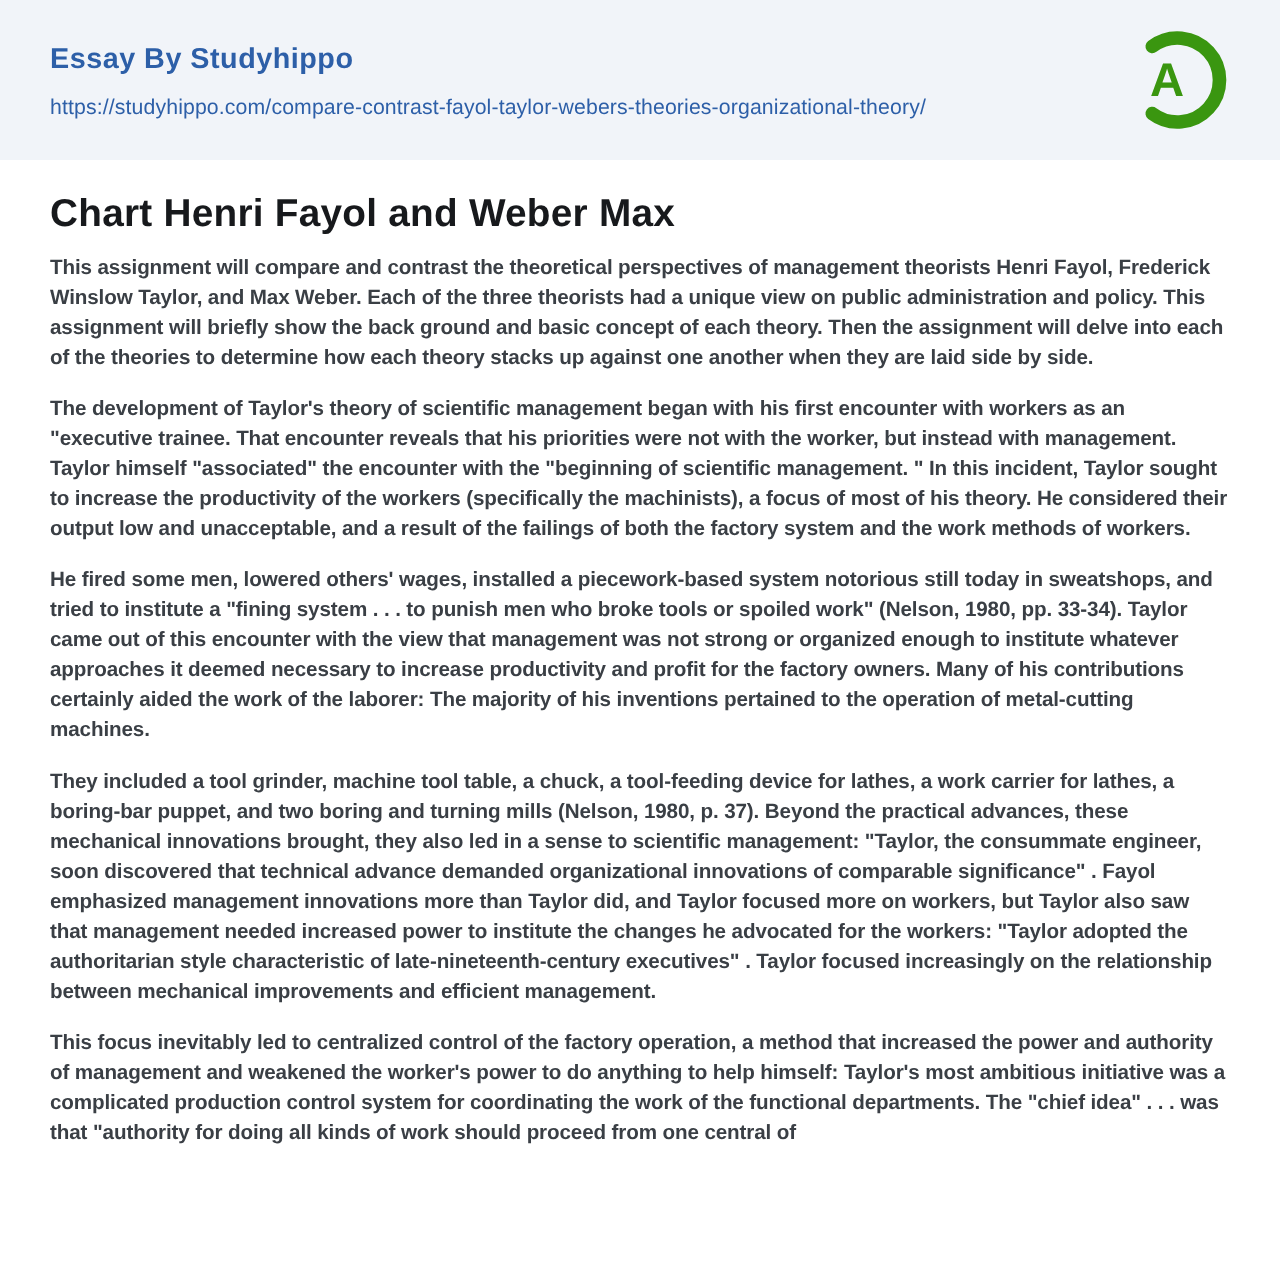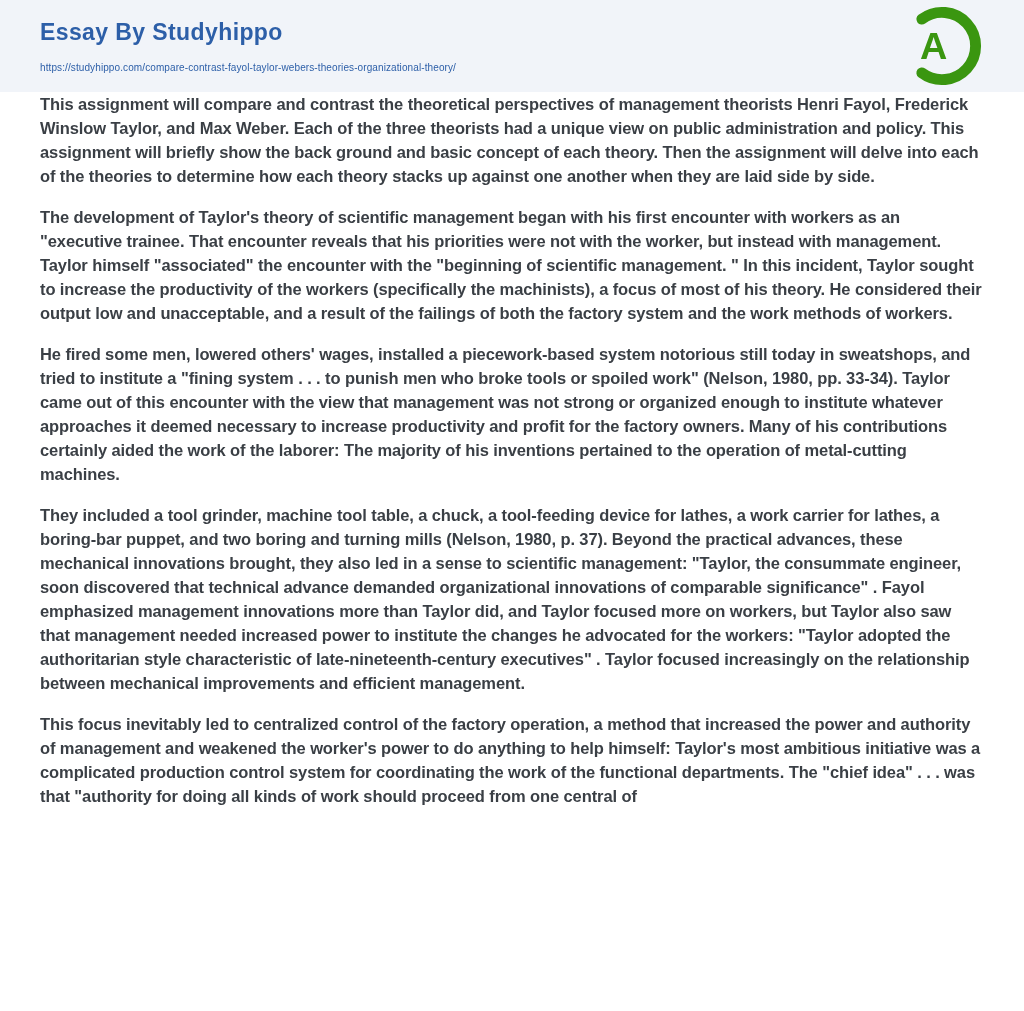--- a/index.html
+++ b/index.html
@@ -7,42 +7,42 @@
     padding: 0;
   }
   body {
     width: 1024px;
     height: 1011px;
     background: #ffffff;
     overflow: hidden;
     font-family: "Liberation Sans", sans-serif;
   }
   .page-header {
-    height: 92px;
+    height: 128px;
     background: #f1f4f9;
     display: flex;
     align-items: center;
     justify-content: space-between;
     padding: 0 40px;
     box-sizing: border-box;
   }
   .header-text {
     display: flex;
     flex-direction: column;
   }
   .site-title {
     color: #2d5fa8;
     font-size: 23px;
     font-weight: 700;
     letter-spacing: 0.4px;
     margin: 0 0 16px 0;
   }
   .article-url {
     color: #2d5fa8;
-    font-size: 10px;
+    font-size: 17px;
     font-weight: 400;
     text-decoration: none;
     letter-spacing: 0.1px;
   }
   .logo {
     width: 84px;
     height: 84px;
     flex: 0 0 auto;
   }
   main.article {
@@ -76,20 +76,21 @@
   </div>
   <span class="logo">
     <svg viewBox="0 0 100 100" width="84" height="84" aria-hidden="true">
       <path d="M 26 18 A 40 40 0 1 1 26 82" fill="none" stroke="#3a9610" stroke-width="13" stroke-linecap="round"></path>
       <text x="40" y="65" text-anchor="middle" font-family="Liberation Sans, sans-serif" font-size="45" font-weight="bold" fill="#3a9610">A</text>
     </svg>
   </span>
 </header>
 
 <main class="article">
+  <h1 class="article-title">Chart Henri Fayol and Weber Max</h1>
   <div class="article-body">
       <p>This assignment will compare and contrast the theoretical perspectives of management theorists Henri Fayol, Frederick Winslow Taylor, and Max Weber. Each of the three theorists had a unique view on public administration and policy. This assignment will briefly show the back ground and basic concept of each theory. Then the assignment will delve into each of the theories to determine how each theory stacks up against one another when they are laid side by side.</p>
       <p>The development of Taylor's theory of scientific management began with his first encounter with workers as an "executive trainee. That encounter reveals that his priorities were not with the worker, but instead with management. Taylor himself "associated" the encounter with the "beginning of scientific management. " In this incident, Taylor sought to increase the productivity of the workers (specifically the machinists), a focus of most of his theory. He considered their output low and unacceptable, and a result of the failings of both the factory system and the work methods of workers.</p>
       <p>He fired some men, lowered others' wages, installed a piecework-based system notorious still today in sweatshops, and tried to institute a "fining system . . . to punish men who broke tools or spoiled work" (Nelson, 1980, pp. 33-34). Taylor came out of this encounter with the view that management was not strong or organized enough to institute whatever approaches it deemed necessary to increase productivity and profit for the factory owners. Many of his contributions certainly aided the work of the laborer: The majority of his inventions pertained to the operation of metal-cutting machines.</p>
       <p>They included a tool grinder, machine tool table, a chuck, a tool-feeding device for lathes, a work carrier for lathes, a boring-bar puppet, and two boring and turning mills (Nelson, 1980, p. 37). Beyond the practical advances, these mechanical innovations brought, they also led in a sense to scientific management: "Taylor, the consummate engineer, soon discovered that technical advance demanded organizational innovations of comparable significance" . Fayol emphasized management innovations more than Taylor did, and Taylor focused more on workers, but Taylor also saw that management needed increased power to institute the changes he advocated for the workers: "Taylor adopted the authoritarian style characteristic of late-nineteenth-century executives" . Taylor focused increasingly on the relationship between mechanical improvements and efficient management.</p>
       <p>This focus inevitably led to centralized control of the factory operation, a method that increased the power and authority of management and weakened the worker's power to do anything to help himself: Taylor's most ambitious initiative was a complicated production control system for coordinating the work of the functional departments. The "chief idea" . . . was that "authority for doing all kinds of work should proceed from one central of</p>
     </div>
 </main>
 
 </body></html>

